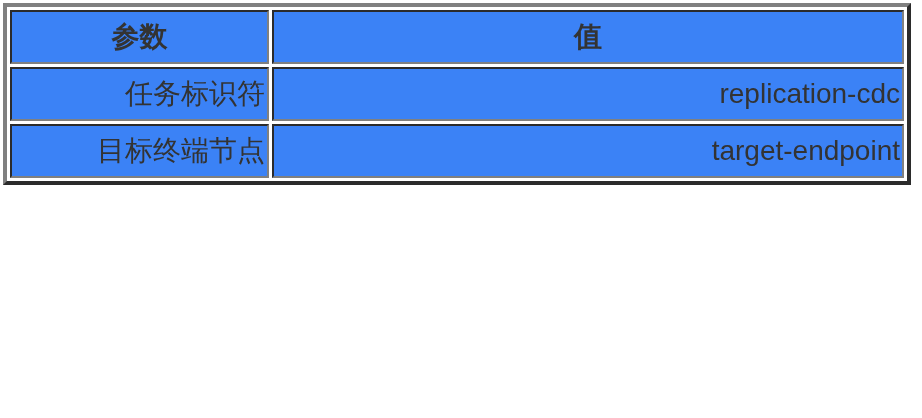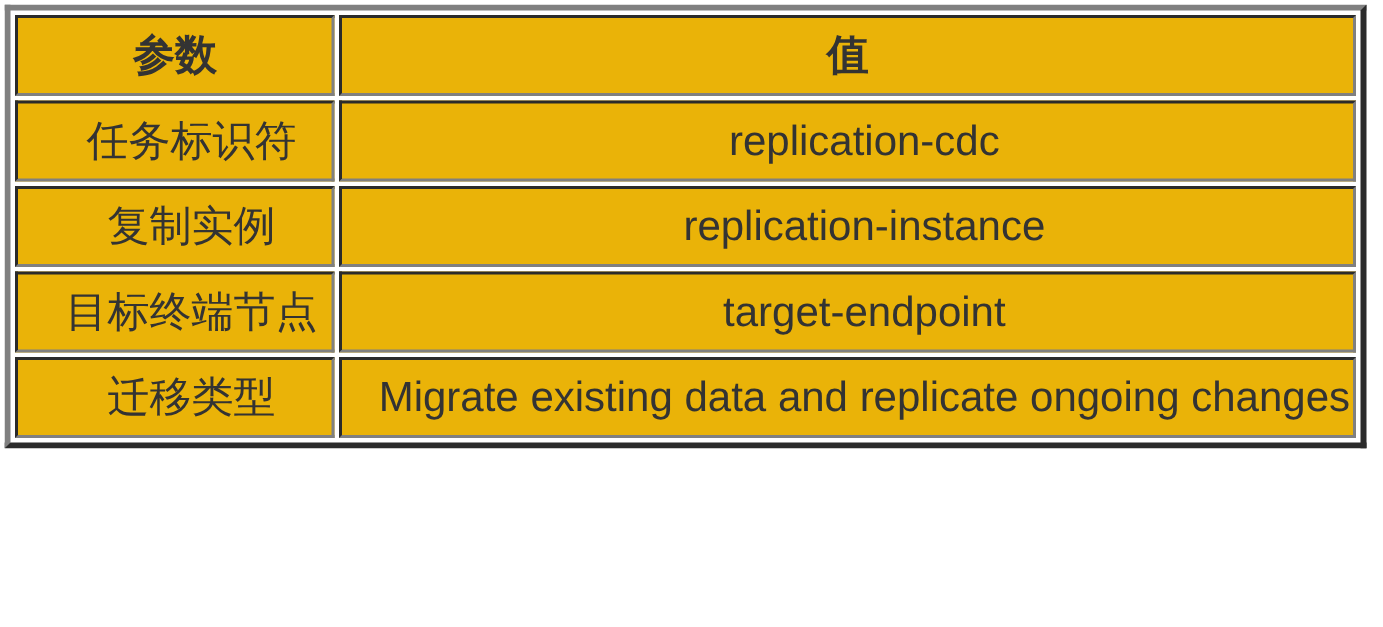--- a/index.html
+++ b/index.html
@@ -24,30 +24,30 @@
   table.params-table th,
   table.params-table td {
     border: 2px solid;
     
     border-color: #2b2b2b #808080 #808080 #2b2b2b;
     font-size: 28px;
     line-height: 30px;
     padding: 10px 2px;
     white-space: nowrap;
     overflow: hidden;
-    background: #eab308;
+    background: #3b82f6;
     vertical-align: middle;
   }
   table.params-table th {
     font-weight: bold;
     text-align: center;
   }
   table.params-table td {
     font-weight: normal;
-    text-align: center;
+    text-align: right;
     padding-left: 24px;
   }
   .col-param {
     width: 229px;
   }
 </style>
 </head>
 <body>
 
 <table class="params-table">
@@ -56,25 +56,17 @@
       <th class="col-param">参数</th>
       <th class="col-value">值</th>
     </tr>
   </thead>
   <tbody>
     <tr>
       <td class="col-param">任务标识符</td>
       <td class="col-value">replication-cdc</td>
     </tr>
     <tr>
-      <td class="col-param">复制实例</td>
-      <td class="col-value">replication-instance</td>
-    </tr>
-    <tr>
       <td class="col-param">目标终端节点</td>
       <td class="col-value">target-endpoint</td>
-    </tr>
-    <tr>
-      <td class="col-param">迁移类型</td>
-      <td class="col-value">Migrate existing data and replicate ongoing changes</td>
     </tr>
   </tbody>
 </table>
 
 </body></html>

